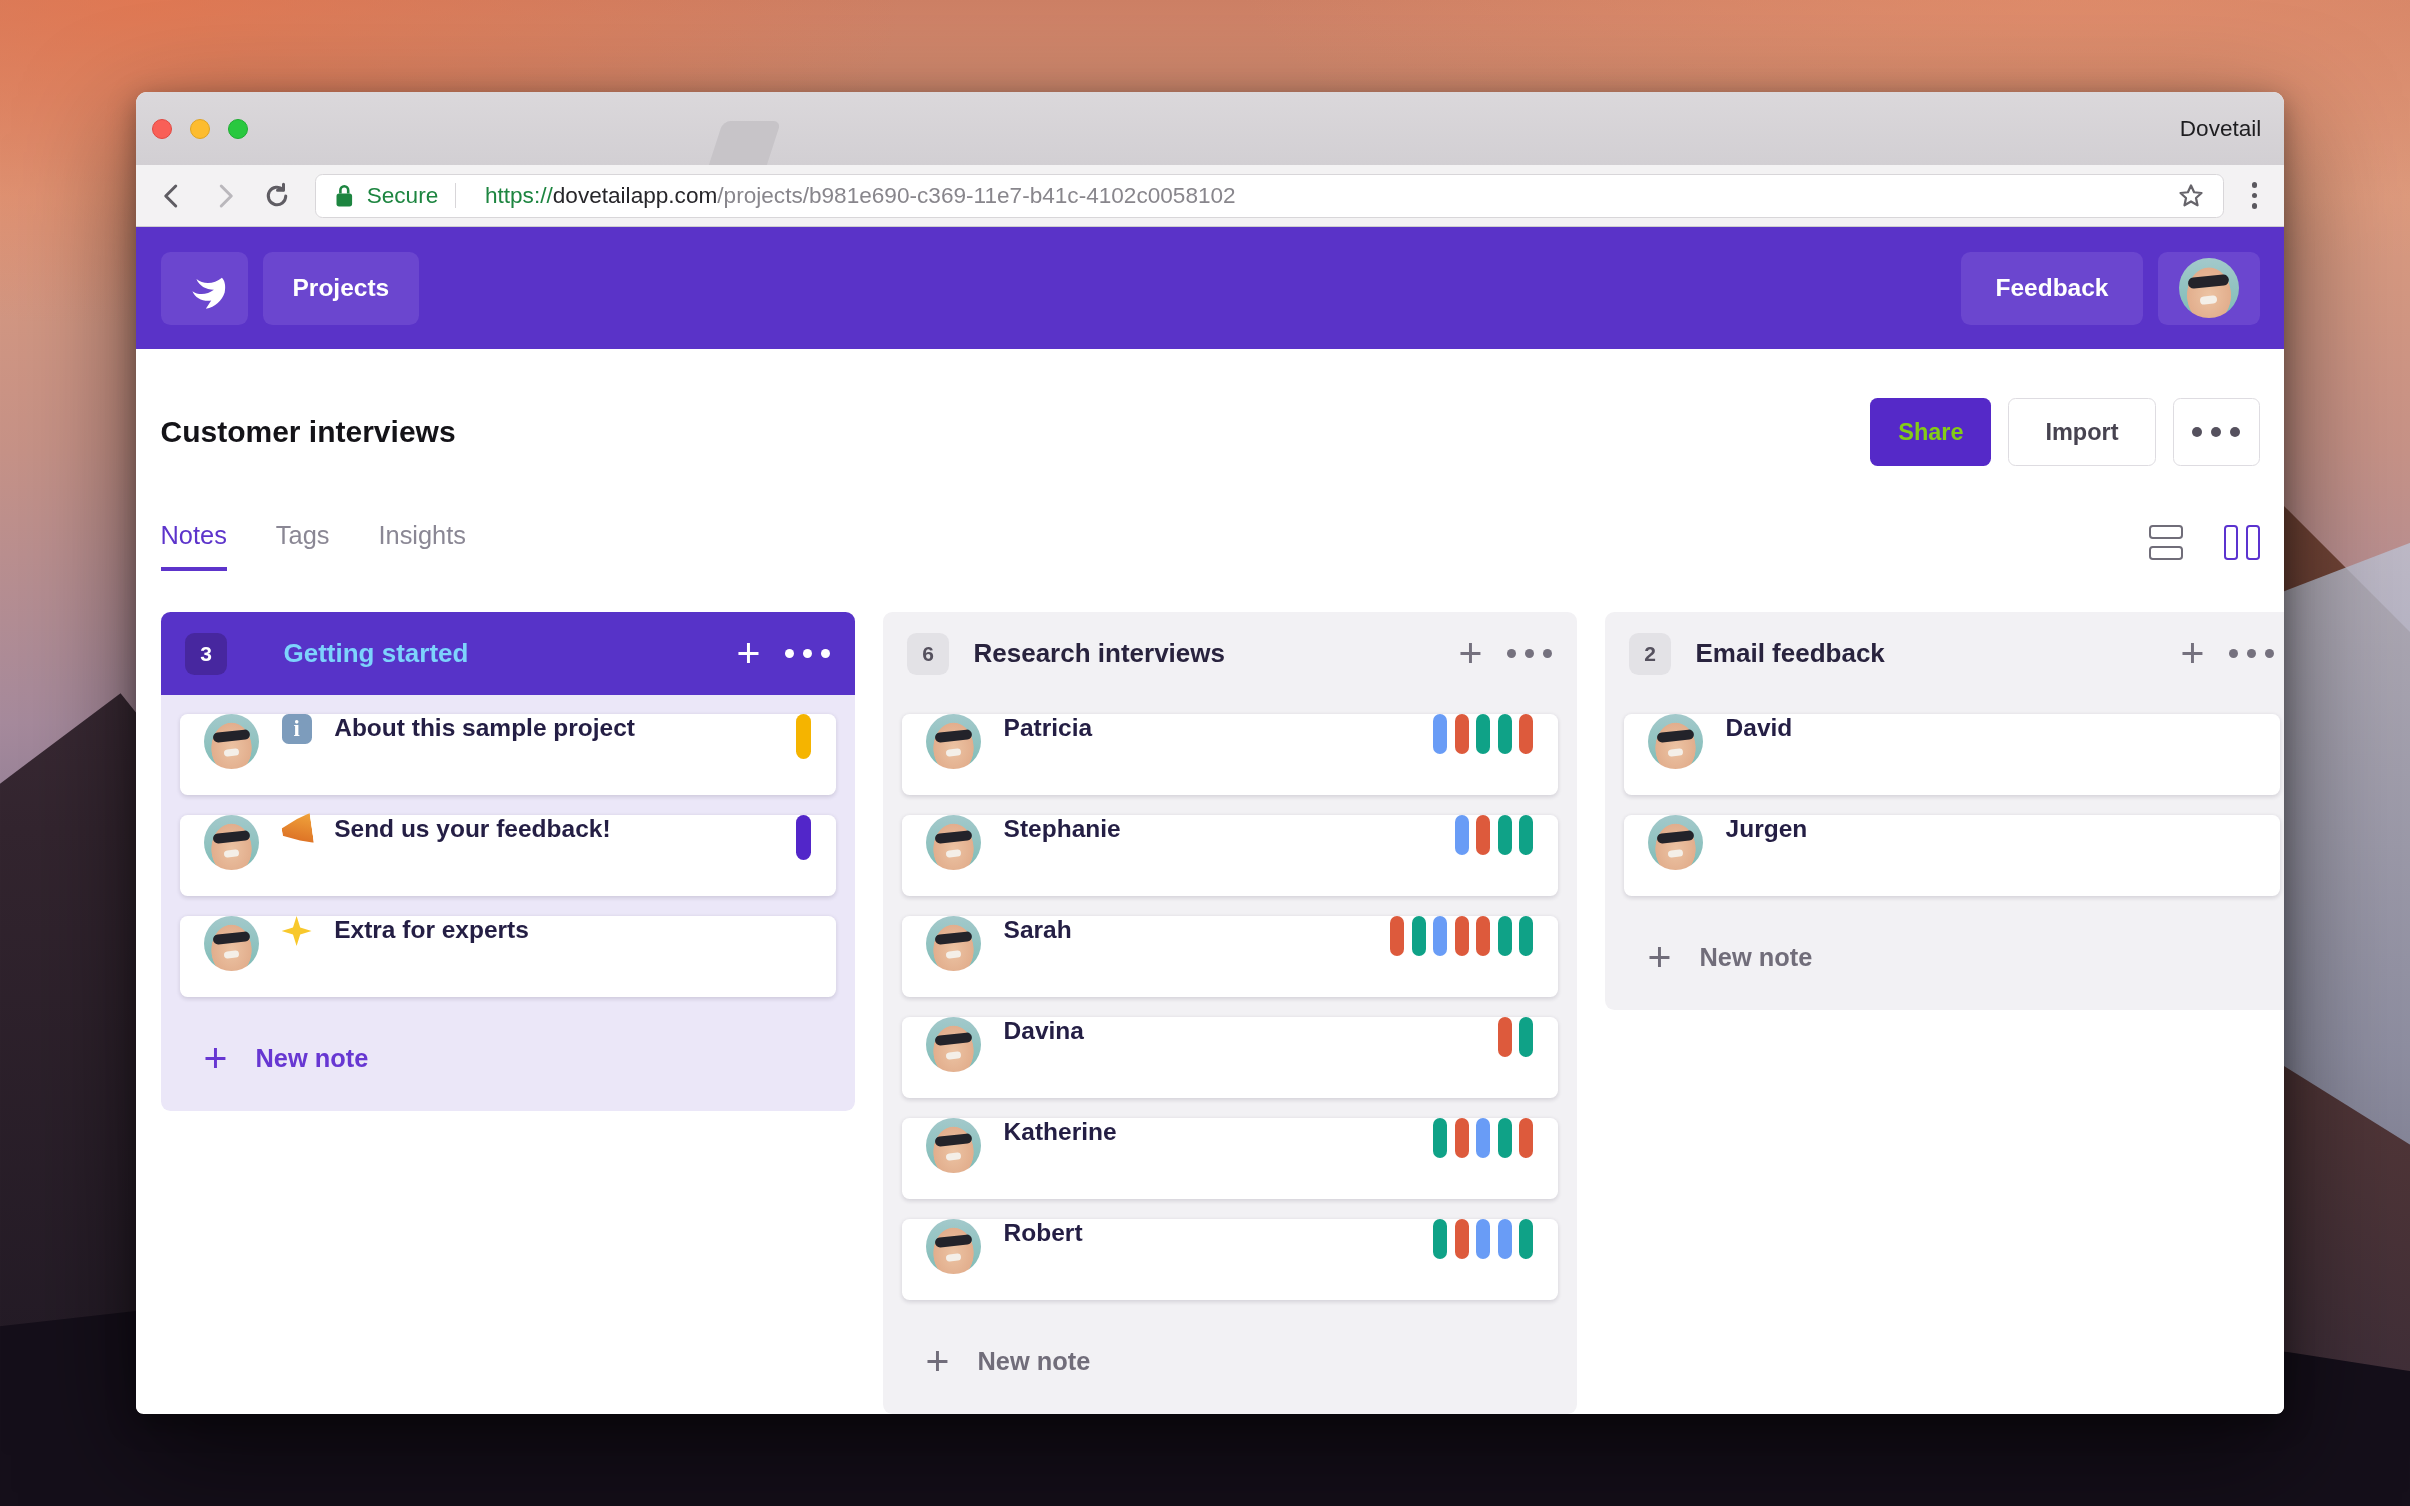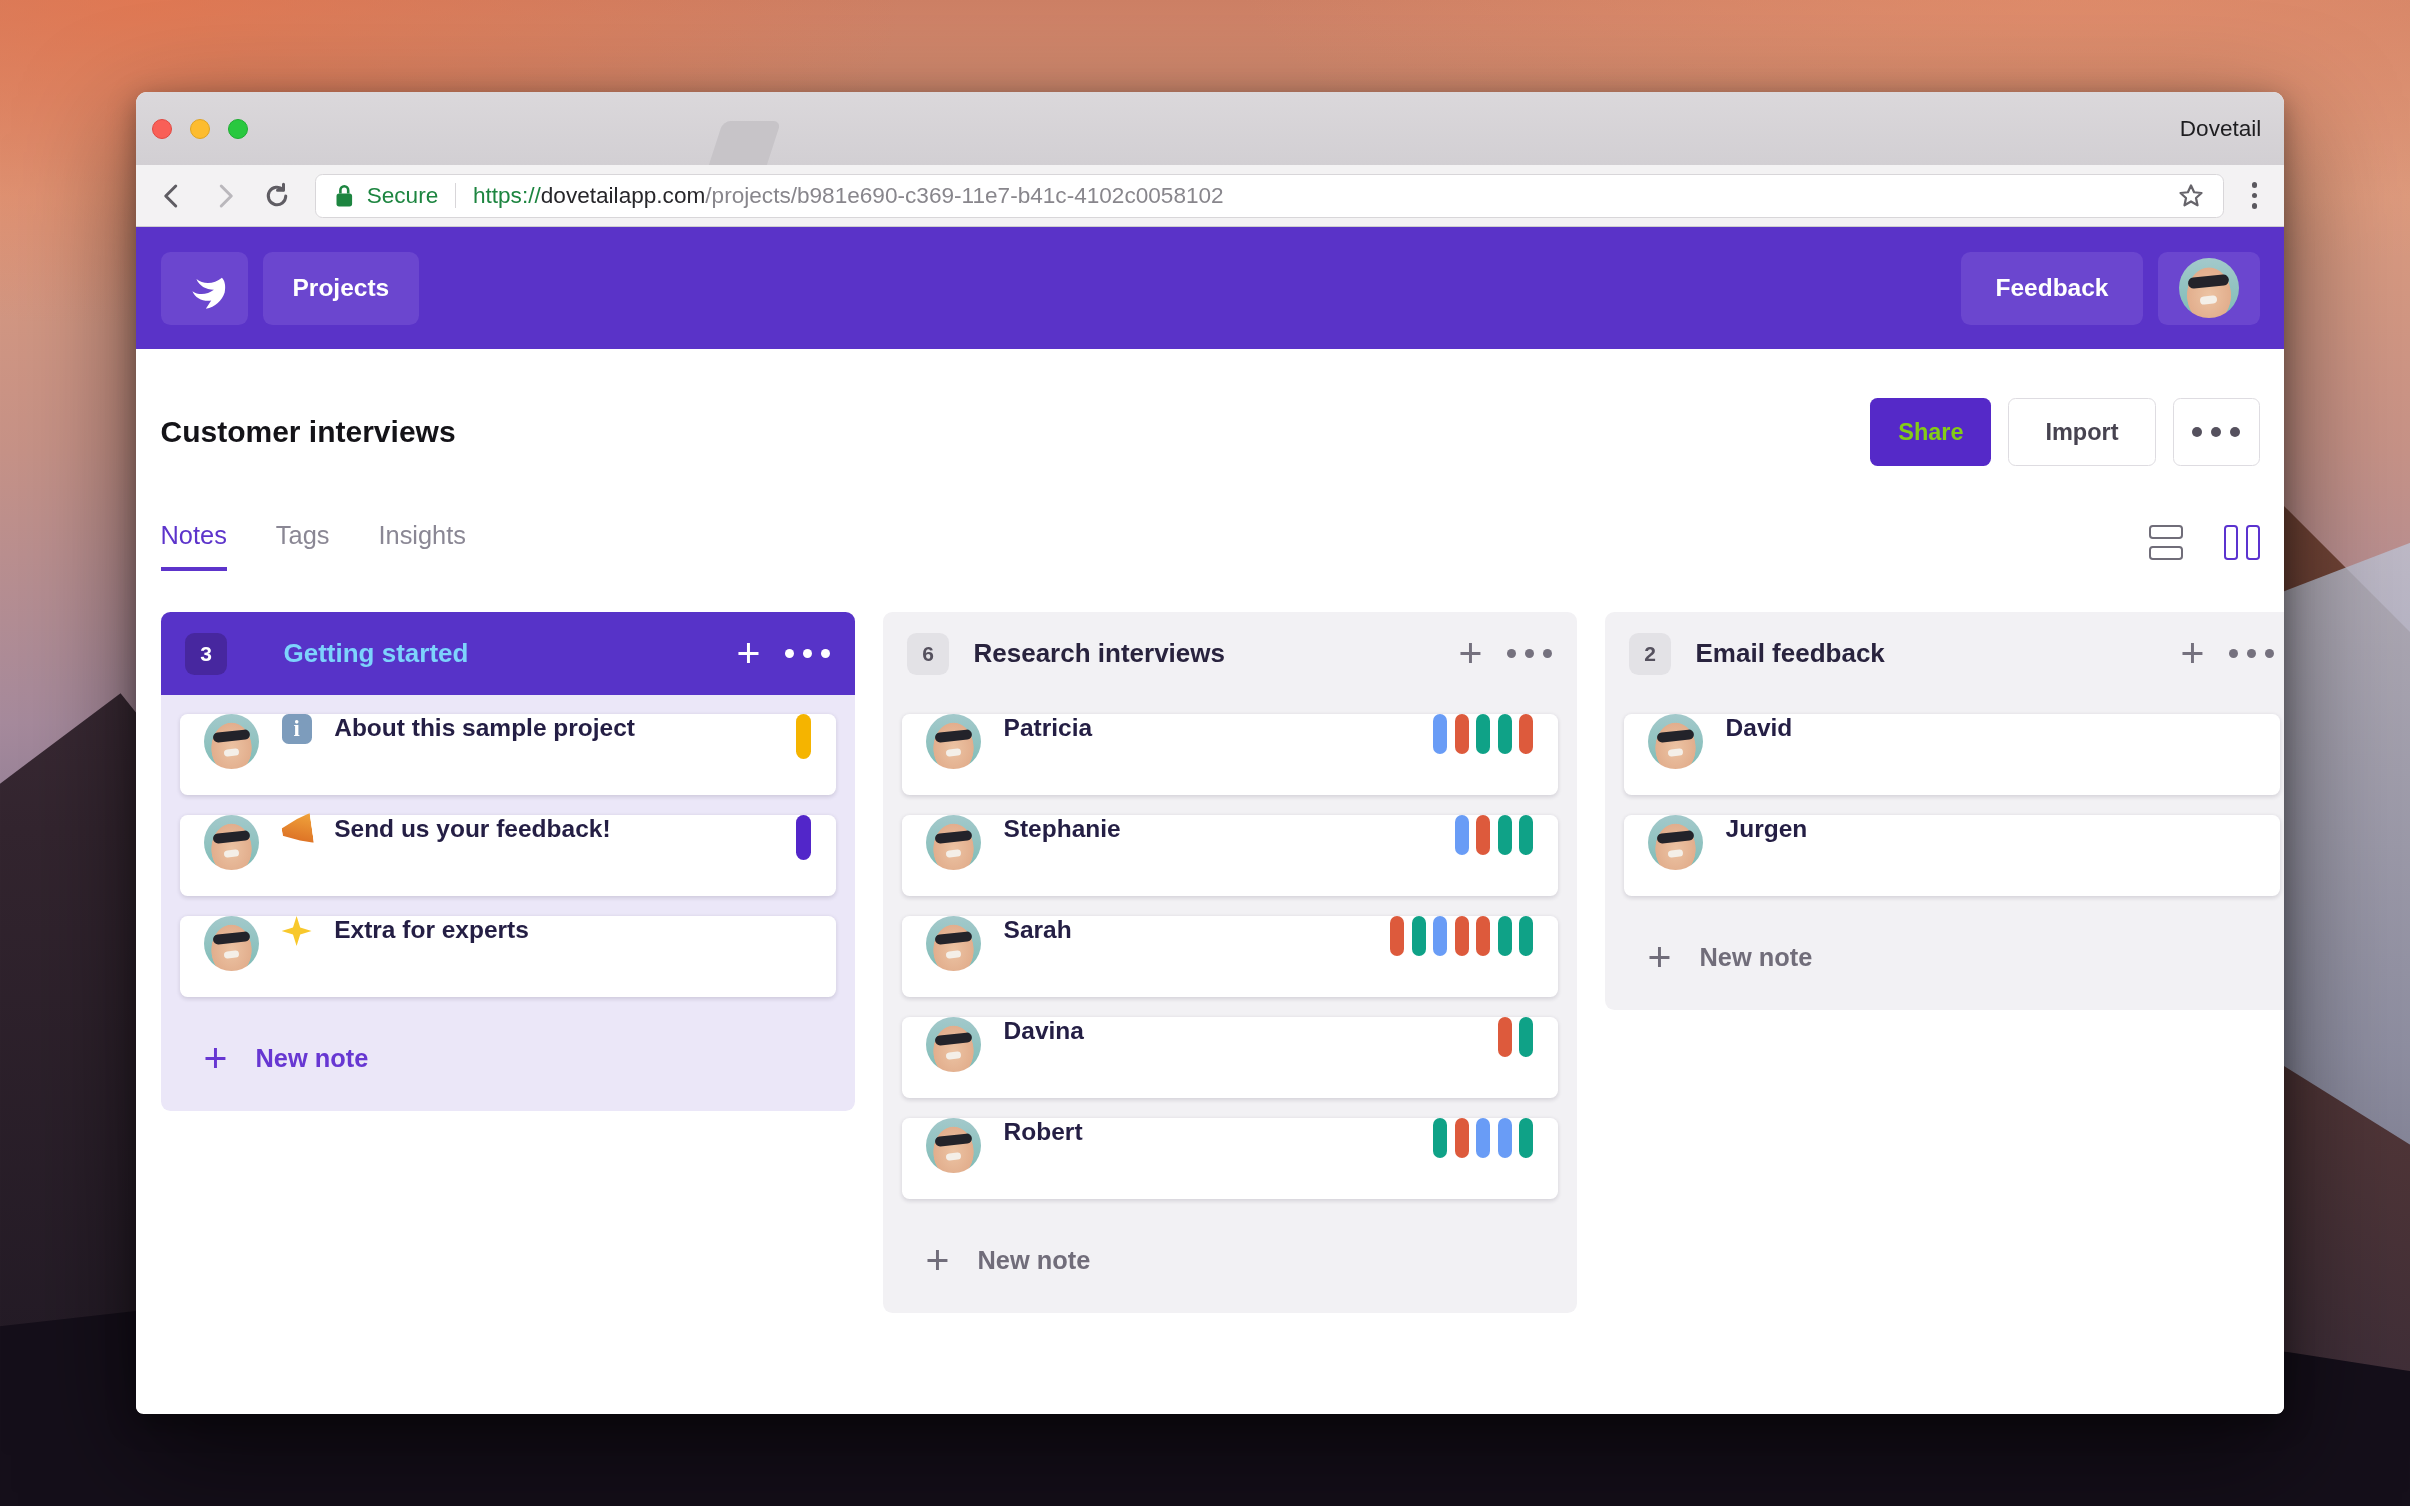--- a/index.html
+++ b/index.html
@@ -43,21 +43,21 @@
   .profile-label { position:absolute; right:22.6px; top:0; height:73px; display:flex; align-items:center;
     font-size:22.6px; color:#1e1d20; }
 
   .urlrow { height:62px; background:#f3f2f3; border-bottom:0.9px solid #cfcdd0;
     display:flex; align-items:center; padding:0 21px; gap:22.6px; }
   .navic { width:30px; height:30px; display:flex; align-items:center; justify-content:center; }
   .urlfield { flex:1; height:44px; background:#fff; border:0.9px solid #d8d6d9; border-radius:7.5px;
     display:flex; align-items:center; padding:0 17px; gap:11.3px; }
   .secure { color:#1d8540; font-size:22.6px; }
   .url-sep { width:0.9px; height:24.5px; background:#d8d6d9; margin:0 5.6px; }
-  .url-text { font-size:22.6px; white-space:nowrap; overflow:hidden; }
+  .url-text { font-size:22.6px; white-space:nowrap; overflow:hidden;margin-left:12px; }
   .url-proto { color:#1d8540; }
   .url-host  { color:#27262a; }
   .url-path  { color:#88868c; }
   .star { margin-left:auto; }
   .menu-dots { display:flex; flex-direction:column; gap:4.7px; padding:0 5.6px; }
   .menu-dots i { width:5.6px; height:5.6px; border-radius:50%; background:#5a585e; }
 
   
   .appbar { height:122px; background:#5a33c8; display:flex; align-items:center; padding:0 24.5px; gap:15px; }
   .appbtn { height:73px; border-radius:9.4px; background:#6b46cf; color:#fff; display:flex;
@@ -356,20 +356,31 @@
 
   <div class="card">
     <span class="avatar avatar-sm"></span>
     <span class="card-title">Davina</span>
     <span class="pills">
                   <i class="pill pill-red"></i>
                   <i class="pill pill-green"></i>
                 </span>
   </div>
 
+  <div class="card">
+    <span class="avatar avatar-sm"></span>
+    <span class="card-title">Katherine</span>
+    <span class="pills">
+                  <i class="pill pill-green"></i>
+                  <i class="pill pill-red"></i>
+                  <i class="pill pill-blue"></i>
+                  <i class="pill pill-green"></i>
+                  <i class="pill pill-red"></i>
+                </span>
+  </div>
 
   <div class="card">
     <span class="avatar avatar-sm"></span>
     <span class="card-title">Robert</span>
     <span class="pills">
                   <i class="pill pill-green"></i>
                   <i class="pill pill-red"></i>
                   <i class="pill pill-blue"></i>
                   <i class="pill pill-blue"></i>
                   <i class="pill pill-green"></i>

